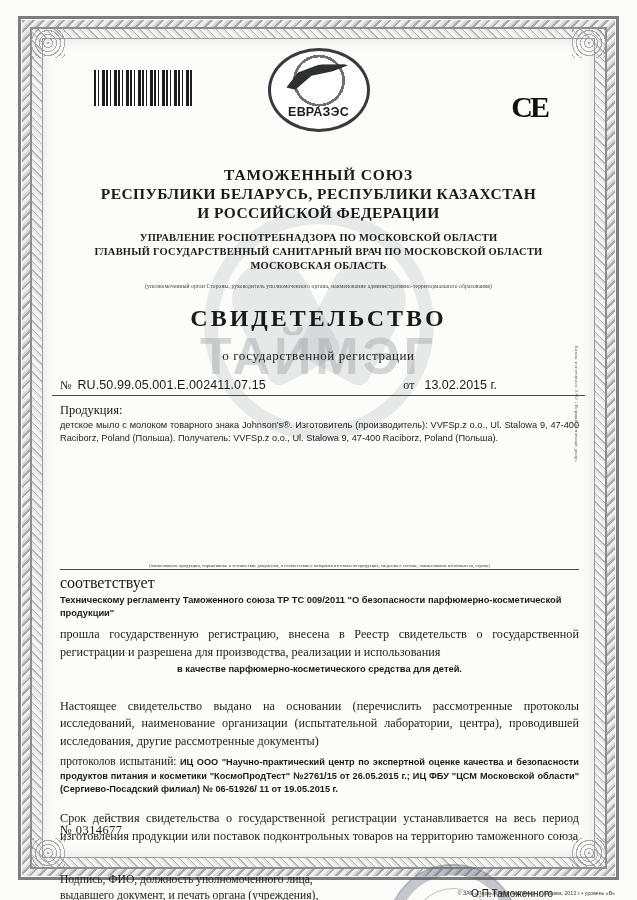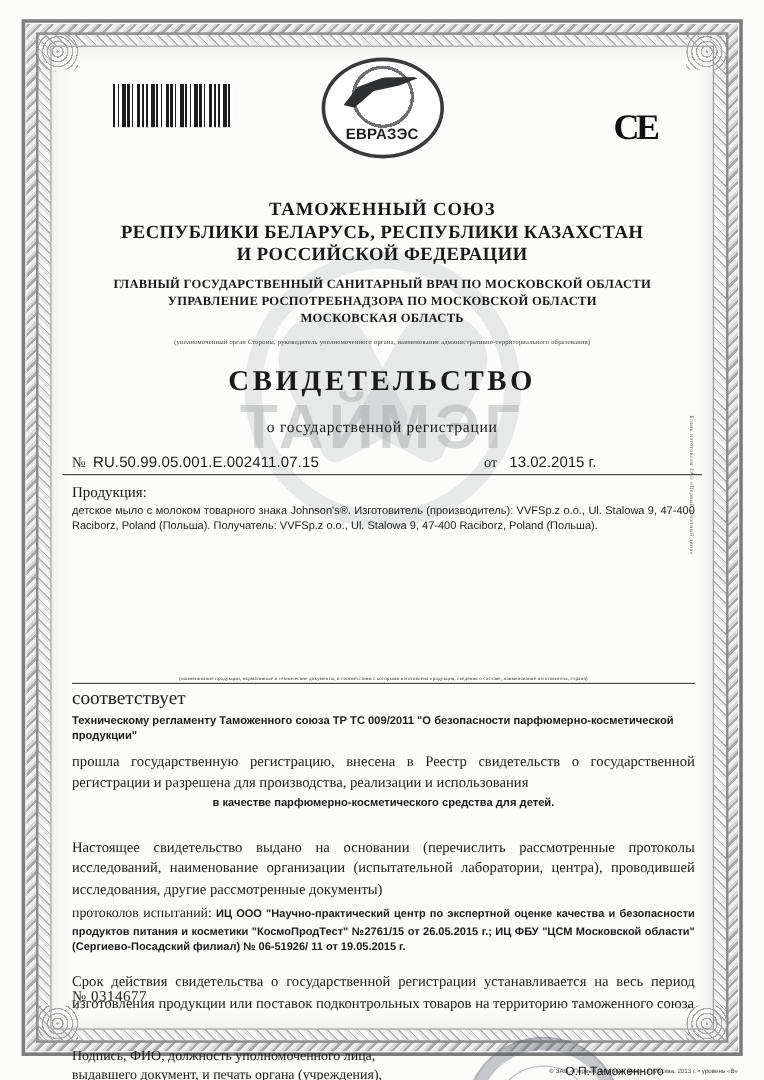--- a/index.html
+++ b/index.html
@@ -416,22 +416,22 @@
         <div class="swoosh"></div>
         <div class="logo-text">ЕВРАЗЭС</div>
       </div>
       <div class="ce-mark">CE</div>
     </div>
 
     <div class="org-block">
       <p class="t-union">ТАМОЖЕННЫЙ СОЮЗ</p>
       <p class="t-states">РЕСПУБЛИКИ БЕЛАРУСЬ, РЕСПУБЛИКИ КАЗАХСТАН</p>
       <p class="t-fed">И РОССИЙСКОЙ ФЕДЕРАЦИИ</p>
+      <p class="t-auth">УПРАВЛЕНИЕ РОСПОТРЕБНАДЗОРА ПО МОСКОВСКОЙ ОБЛАСТИ</p>
       <p class="t-auth">ГЛАВНЫЙ ГОСУДАРСТВЕННЫЙ САНИТАРНЫЙ ВРАЧ ПО МОСКОВСКОЙ ОБЛАСТИ</p>
-      <p class="t-auth">УПРАВЛЕНИЕ РОСПОТРЕБНАДЗОРА ПО МОСКОВСКОЙ ОБЛАСТИ</p>
       <p class="t-auth">МОСКОВСКАЯ ОБЛАСТЬ</p>
       <p class="caption-small">(уполномоченный орган Стороны, руководитель уполномоченного органа, наименование административно-территориального образования)</p>
     </div>
 
     <div class="cert-title">СВИДЕТЕЛЬСТВО</div>
     <div class="cert-sub">о государственной регистрации</div>
 
     <div class="numline">
       <span class="lbl">№</span>
       <span class="regnum">RU.50.99.05.001.Е.002411.07.15</span>

